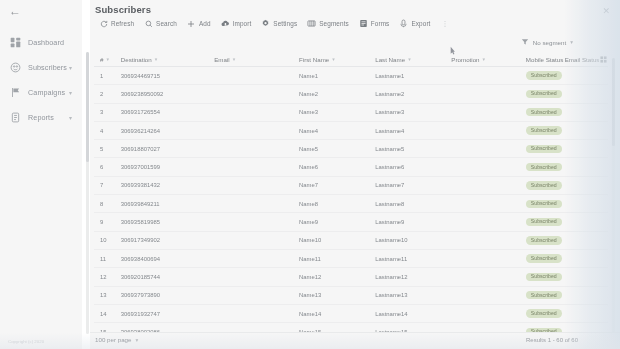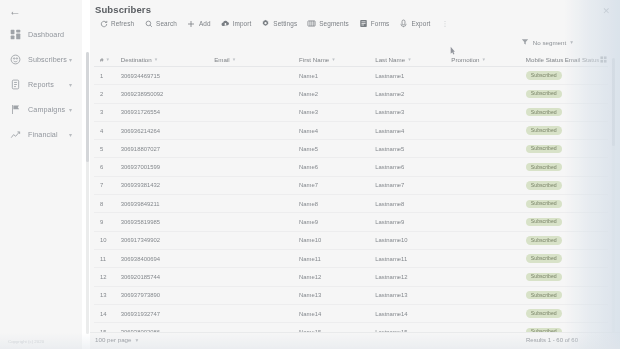--- a/index.html
+++ b/index.html
@@ -10,21 +10,21 @@
     -webkit-font-smoothing:antialiased;
     position:relative;
   }
   
   #root{position:absolute;inset:0;filter:contrast(0.82) brightness(1.06) saturate(0.85);}
 
   
   .sidebar{position:absolute;left:0;top:0;width:82px;height:349px;background:#fff;}
   .back-row{height:22px;display:flex;align-items:center;padding-left:9px;}
   .back-arrow{color:#8b8f95;font-size:12px;line-height:1;}
-  .nav{}
+  .nav{margin-top:8px;}
   .nav-item{display:flex;align-items:center;height:25px;padding-left:9px;position:relative;}
   .nav-ico{width:13px;height:13px;flex:0 0 13px;display:flex;align-items:center;justify-content:center;color:#9aa0a6;}
   .nav-ico svg{display:block;}
   .nav-lbl{font-size:7.2px;color:#8a9099;margin-left:6px;letter-spacing:.1px;white-space:nowrap;}
   .nav-caret{position:absolute;right:10px;font-size:6px;color:#b7bcc2;line-height:1;}
   .copyright{position:absolute;left:8px;bottom:5px;font-size:4.4px;color:#cfd3d7;white-space:nowrap;}
 
   
   .vstrip{position:absolute;left:86px;top:52px;width:3px;height:282px;background:#f2f3f4;border-radius:2px;}
   .vstrip-thumb{position:absolute;left:0;top:0;width:3px;height:110px;background:#d7dade;border-radius:2px;}
@@ -126,50 +126,40 @@
             <path d="M5.3 10.2c1.4 1.4 4 1.4 5.4 0"></path>
           </svg>
         </span>
         <span class="nav-lbl">Subscribers</span>
         <span class="nav-caret">▾</span>
       </div>
 
 
       <div class="nav-item">
         <span class="nav-ico">
+          <svg viewBox="0 0 16 16" width="11" height="11" fill="currentColor">
+            <path d="M3 1.4h1.2v13.2H3z"></path>
+              <path d="M4.9 2.1h8.4l-2 2.8 2 2.9H4.9z"></path>
+          </svg>
+        </span>
+        <span class="nav-lbl">Campaigns</span>
+        <span class="nav-caret">▾</span>
+      </div>
+
+      <div class="nav-item">
+        <span class="nav-ico">
           <svg viewBox="0 0 16 16" width="11" height="11" fill="none" stroke="currentColor" stroke-width="1.3">
             <rect x="3.4" y="1.6" width="9.2" height="12.8" rx="1.6"></rect>
             <path d="M6 5h4M6 8h4M6 11h2.6"></path>
           </svg>
         </span>
         <span class="nav-lbl">Reports</span>
         <span class="nav-caret">▾</span>
       </div>
 
-      <div class="nav-item">
-        <span class="nav-ico">
-          <svg viewBox="0 0 16 16" width="11" height="11" fill="currentColor">
-            <path d="M3 1.4h1.2v13.2H3z"></path>
-              <path d="M4.9 2.1h8.4l-2 2.8 2 2.9H4.9z"></path>
-          </svg>
-        </span>
-        <span class="nav-lbl">Campaigns</span>
-        <span class="nav-caret">▾</span>
-      </div>
-
-      <div class="nav-item">
-        <span class="nav-ico">
-          <svg viewBox="0 0 16 16" width="11" height="11" fill="none" stroke="currentColor" stroke-width="1.3">
-            <path d="M1.8 12.6l3.4-4.4 3 2.4 5.6-6.4"></path>
-              <path d="M10.8 4.2h3.2v3"></path>
-          </svg>
-        </span>
-        <span class="nav-lbl">Financial</span>
-        <span class="nav-caret">▾</span>
-      </div>
 
 
     </div>
     <div class="copyright">Copyright (c) 2020</div>
   </div>
 
   <div class="vstrip">
     <div class="vstrip-thumb"></div>
   </div>
 

